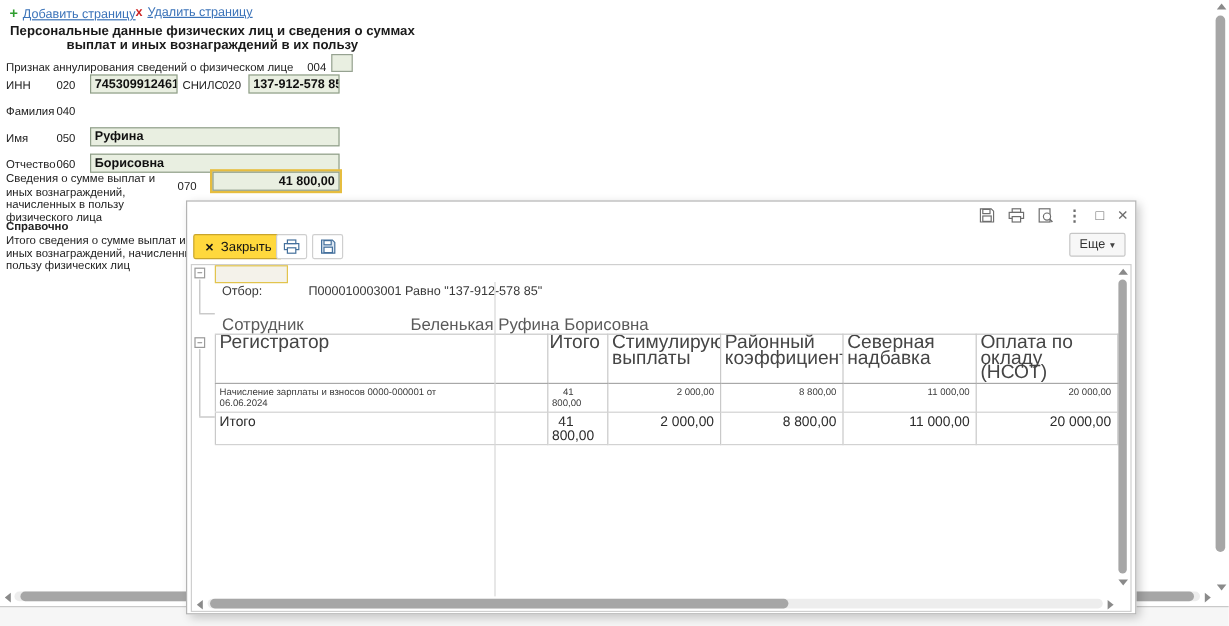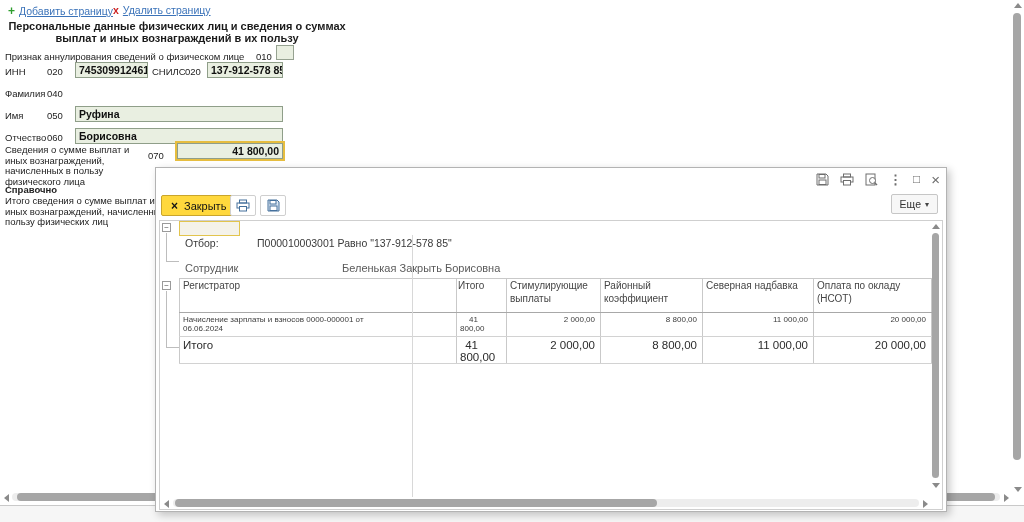--- a/index.html
+++ b/index.html
@@ -44,25 +44,25 @@
              display:flex; align-items:center; justify-content:center; cursor:pointer; }
   .btn-more { height:20px; background:#f7f7f7; border:1px solid #c6c6c6; border-radius:2px; font-size:10.5px;
               color:#333; display:flex; align-items:center; padding:0 8px; gap:4px; cursor:pointer; }
   .sheet { background:#fff; border:1px solid #cfcfcf; }
   .selcell { background:#f4f2ea; border:1px solid #e2c44d; }
   .mbox { width:9px; height:9px; border:1px solid #9a9a9a; background:#fff; font-size:8px; line-height:7px;
           text-align:center; color:#555; cursor:pointer; }
   .tree-line { background:#bdbdbd; }
   .filter-lbl { font-size:10.5px; color:#3a3a3a; }
   .filter-val { font-size:10.5px; color:#3a3a3a; }
-  .emp { font-size:11px; color:#5a5a5a; }
+  .emp { font-size:14px; color:#5a5a5a; }
 
   table.rep { border-collapse:collapse; table-layout:fixed; }
   table.rep td { border-right:1px solid #c9c9c9; border-bottom:1px solid #d2d2d2; vertical-align:top; overflow:hidden; }
-  tr.hdr td { font-size:10px; color:#454545; line-height:12.5px; padding:1px 3px; height:34px;
+  tr.hdr td { font-size:16px; color:#454545; line-height:12.5px; padding:1px 3px; height:34px;
               border-bottom:1px solid #a8a8a8; border-top:1px solid #c9c9c9; }
   tr.drow td { font-size:8px; color:#3c3c3c; height:24px; padding:2px 3px 0 3px; line-height:9px; }
   tr.trow td { font-size:11.5px; color:#2c2c2c; height:20px; padding:2px 3px 0 3px; }
   td.num { text-align:right; padding-right:5px !important; }
   td.numpad { text-align:right; padding-right:28px !important; }
   .pre { white-space:pre-line; }
   .vline { background:#d8d8d8; width:1px; z-index:3; }
 
   svg { display:block; }
 </style>
@@ -72,21 +72,21 @@
 <div id="root">
 
   <div class="abs" style="left:8px; top:4px; display:flex; ">
     <a class="link"><span class="plus">+</span><span>Добавить страницу</span></a>
     <a class="link"><span class="delx">x</span><span>Удалить страницу</span></a>
   </div>
 
   <div class="abs ftitle" style="left:2px; top:21px; width:350px;">Персональные данные физических лиц и сведения о суммах выплат и иных вознаграждений в их пользу</div>
 
   <div class="abs lbl" style="left:5px; top:51px;">Признак аннулирования сведений о физическом лице</div>
-  <div class="abs code" style="left:256px; top:51px;">010</div>
+  <div class="abs code" style="left:256px; top:51px;">004</div>
   <div class="abs chk" style="left:276px; top:45px; width:18px; height:15px;"></div>
 
   <div class="abs lbl" style="left:5px; top:66px;">ИНН</div>
   <div class="abs code" style="left:47px; top:66px;">020</div>
   <div class="abs field" style="left:75px; top:62px; width:73px;">745309912461</div>
   <div class="abs lbl" style="left:152px; top:66px;">СНИЛС</div>
   <div class="abs code" style="left:185px; top:66px;">020</div>
   <div class="abs field" style="left:207px; top:62px; width:76px;">137-912-578 85</div>
 
   <div class="abs lbl" style="left:5px; top:88px;">Фамилия</div>
@@ -177,21 +177,21 @@
       <div class="abs mbox" style="left:2px; top:60px;">−</div>
       <div class="abs tree-line" style="left:6px; top:70px; width:1px; height:56px;"></div>
       <div class="abs tree-line" style="left:6px; top:126px; width:13px; height:1px;"></div>
 
       <div class="abs selcell" style="left:19px; top:0px; width:61px; height:15px;"></div>
 
       <div class="abs filter-lbl" style="left:25px; top:16px;">Отбор:</div>
       <div class="abs filter-val" style="left:97px; top:16px;">П000010003001 Равно "137-912-578 85"</div>
 
       <div class="abs emp" style="left:25px; top:41px;">Сотрудник</div>
-      <div class="abs emp" style="left:182px; top:41px;">Беленькая Закрыть Борисовна</div>
+      <div class="abs emp" style="left:182px; top:41px;">Беленькая Руфина Борисовна</div>
 
       <table class="rep abs" style="left:19px; top:57px; width:752px; border-left:1px solid #c9c9c9;">
         <colgroup>
           <col style="width:277px">
             <col style="width:50px">
             <col style="width:94px">
           <col style="width:102px">
             <col style="width:111px">
             <col style="width:118px">
         </colgroup>

